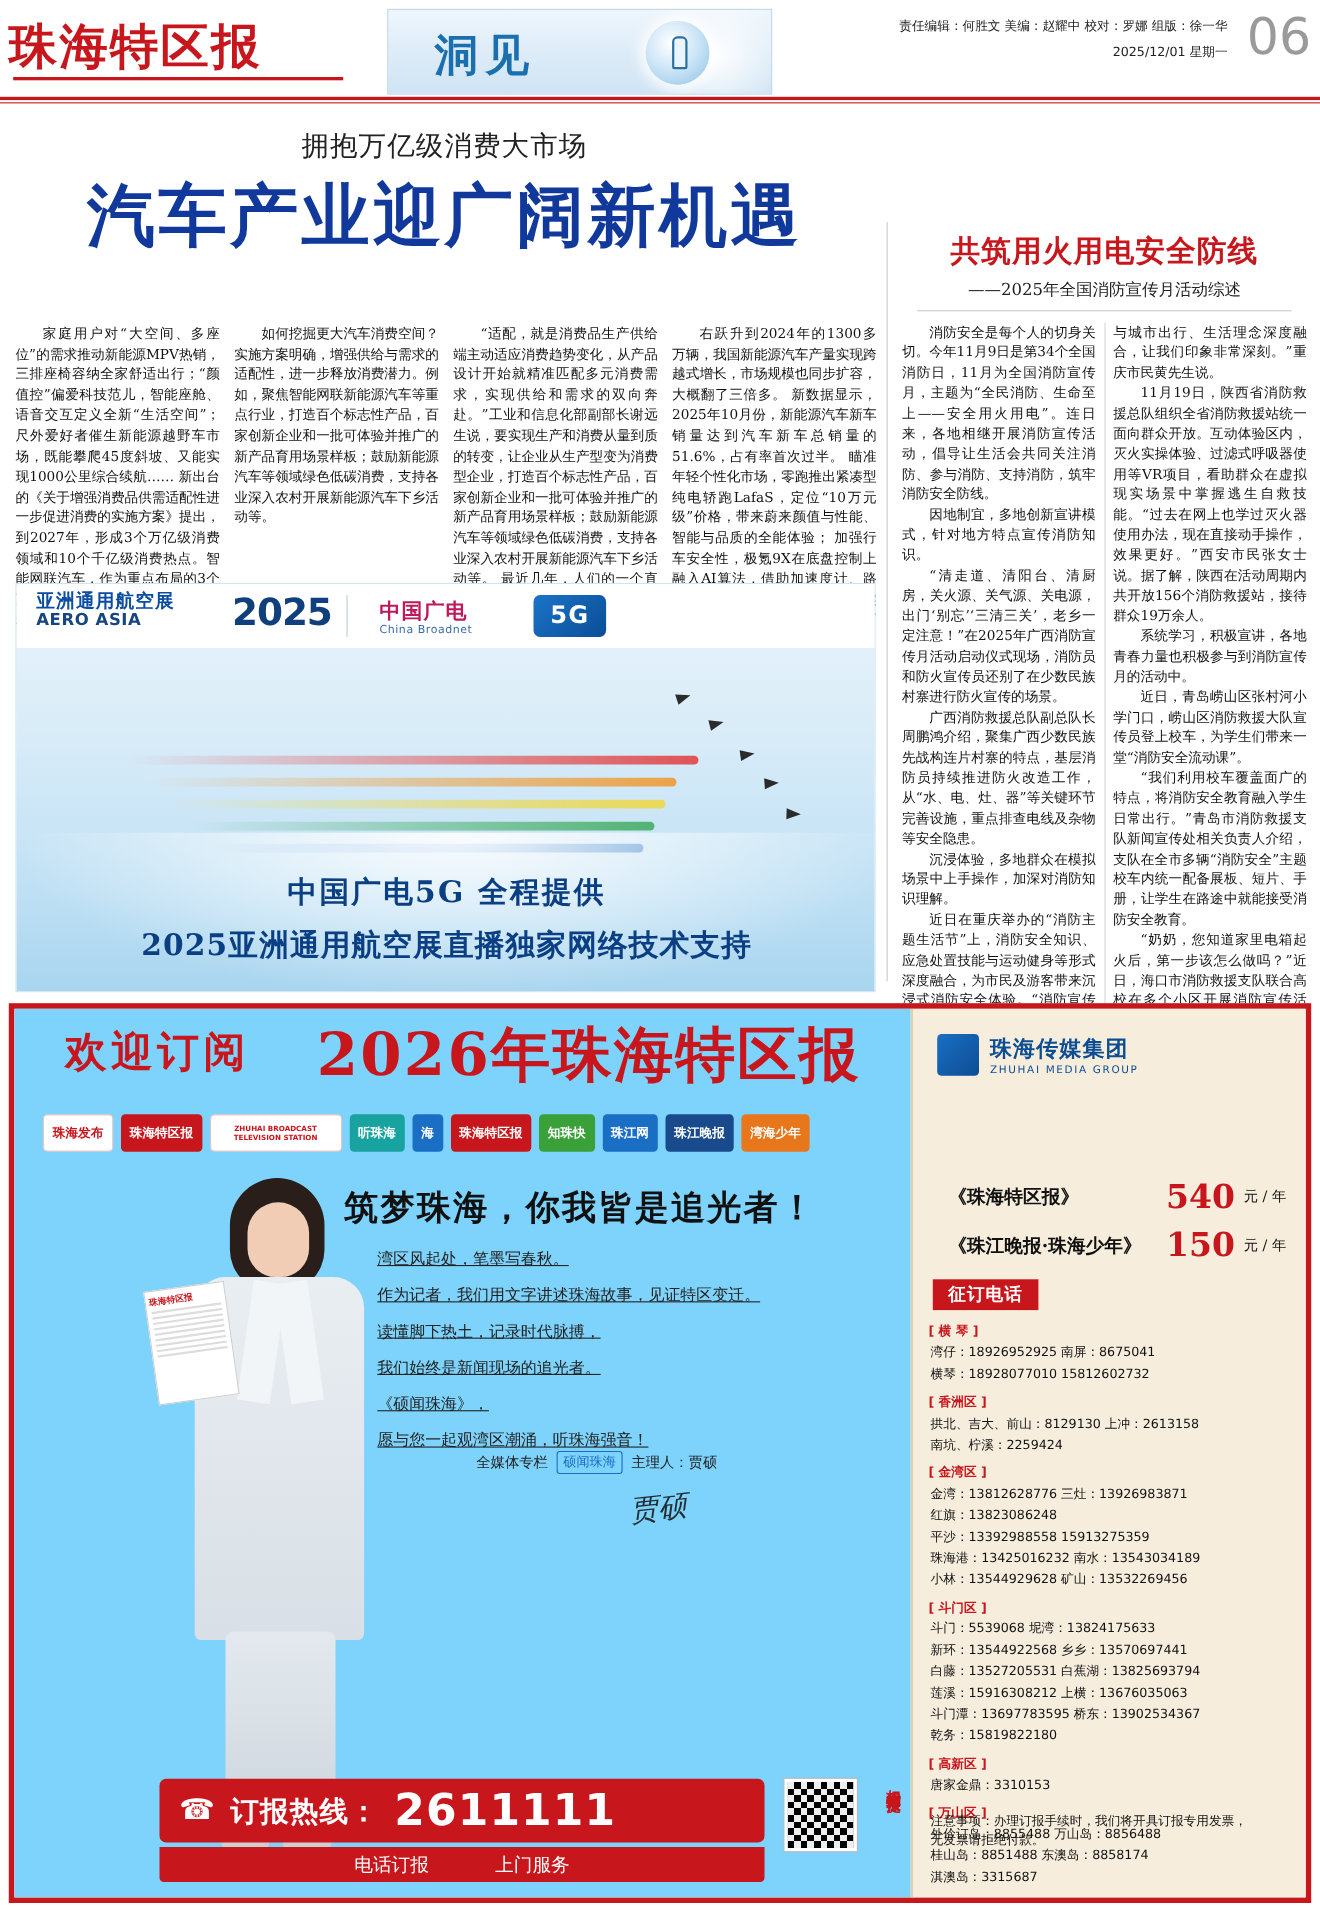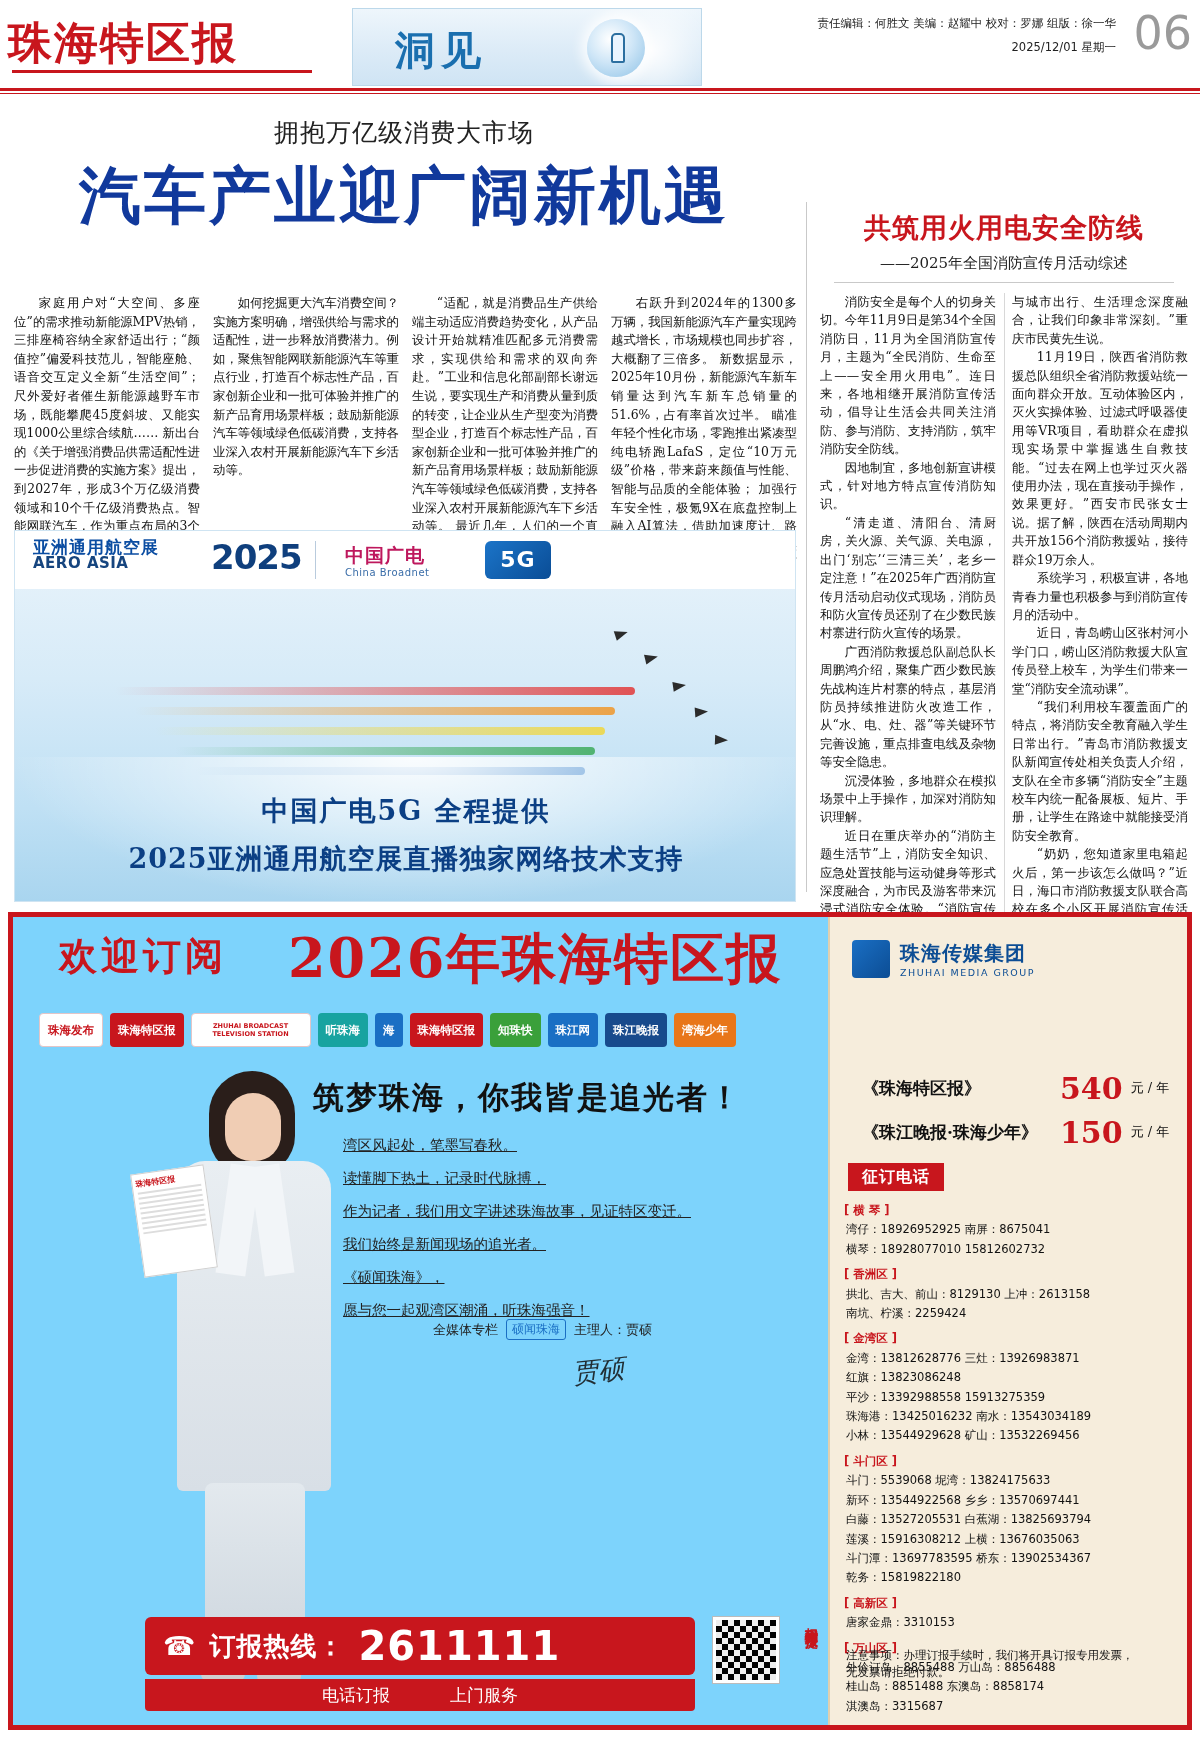--- a/index.html
+++ b/index.html
@@ -457,22 +457,22 @@
           <div class="pp-l"></div>
             <div class="pp-l"></div>
             <div class="pp-l"></div>
         </div>
       </div>
 
       <div class="slogan">筑梦珠海，你我皆是追光者！</div>
 
       <div class="sub-copy">
         <div>湾区风起处，笔墨写春秋。</div>
+        <div>作为记者，我们用文字讲述珠海故事，见证特区变迁。</div>
         <div>读懂脚下热土，记录时代脉搏，</div>
-        <div>作为记者，我们用文字讲述珠海故事，见证特区变迁。</div>
         <div>我们始终是新闻现场的追光者。</div>
         <div>《硕闻珠海》，</div>
         <div>愿与您一起观湾区潮涌，听珠海强音！</div>
       </div>
 
       <div class="host">
         <span>全媒体专栏</span>
         <span class="host-badge">硕闻珠海</span>
         <span>主理人：贾硕</span>
       </div>

